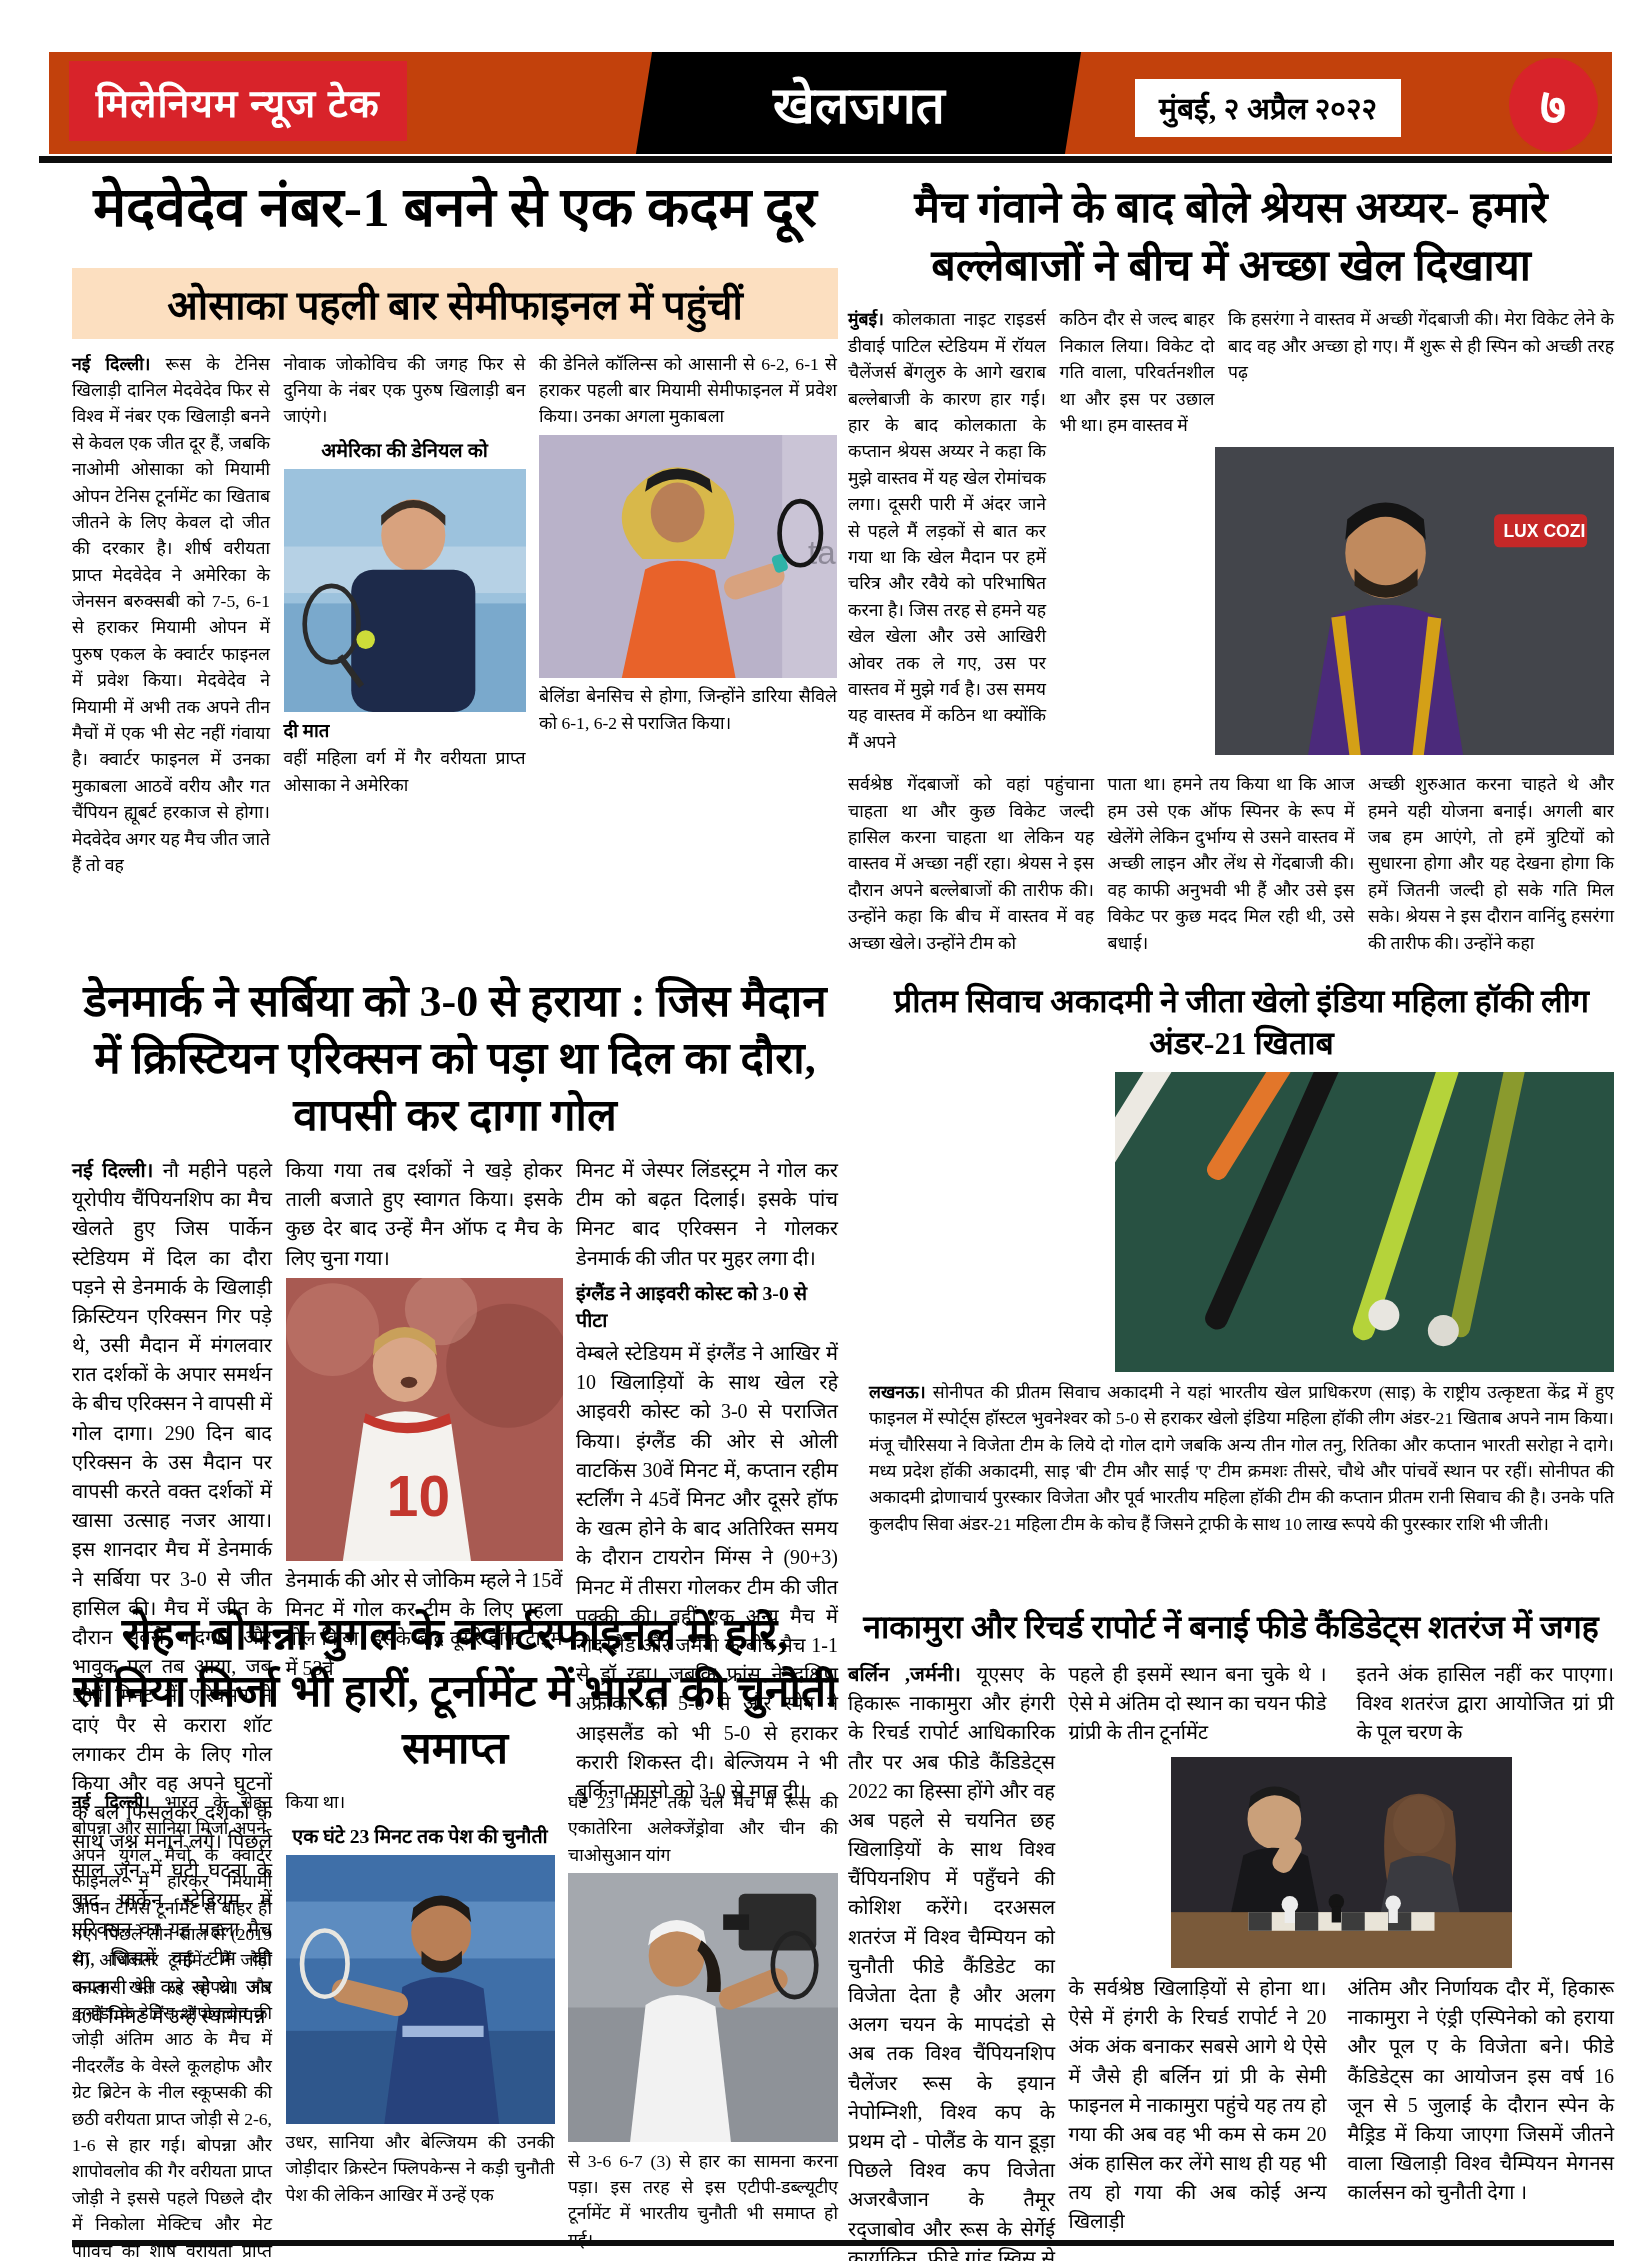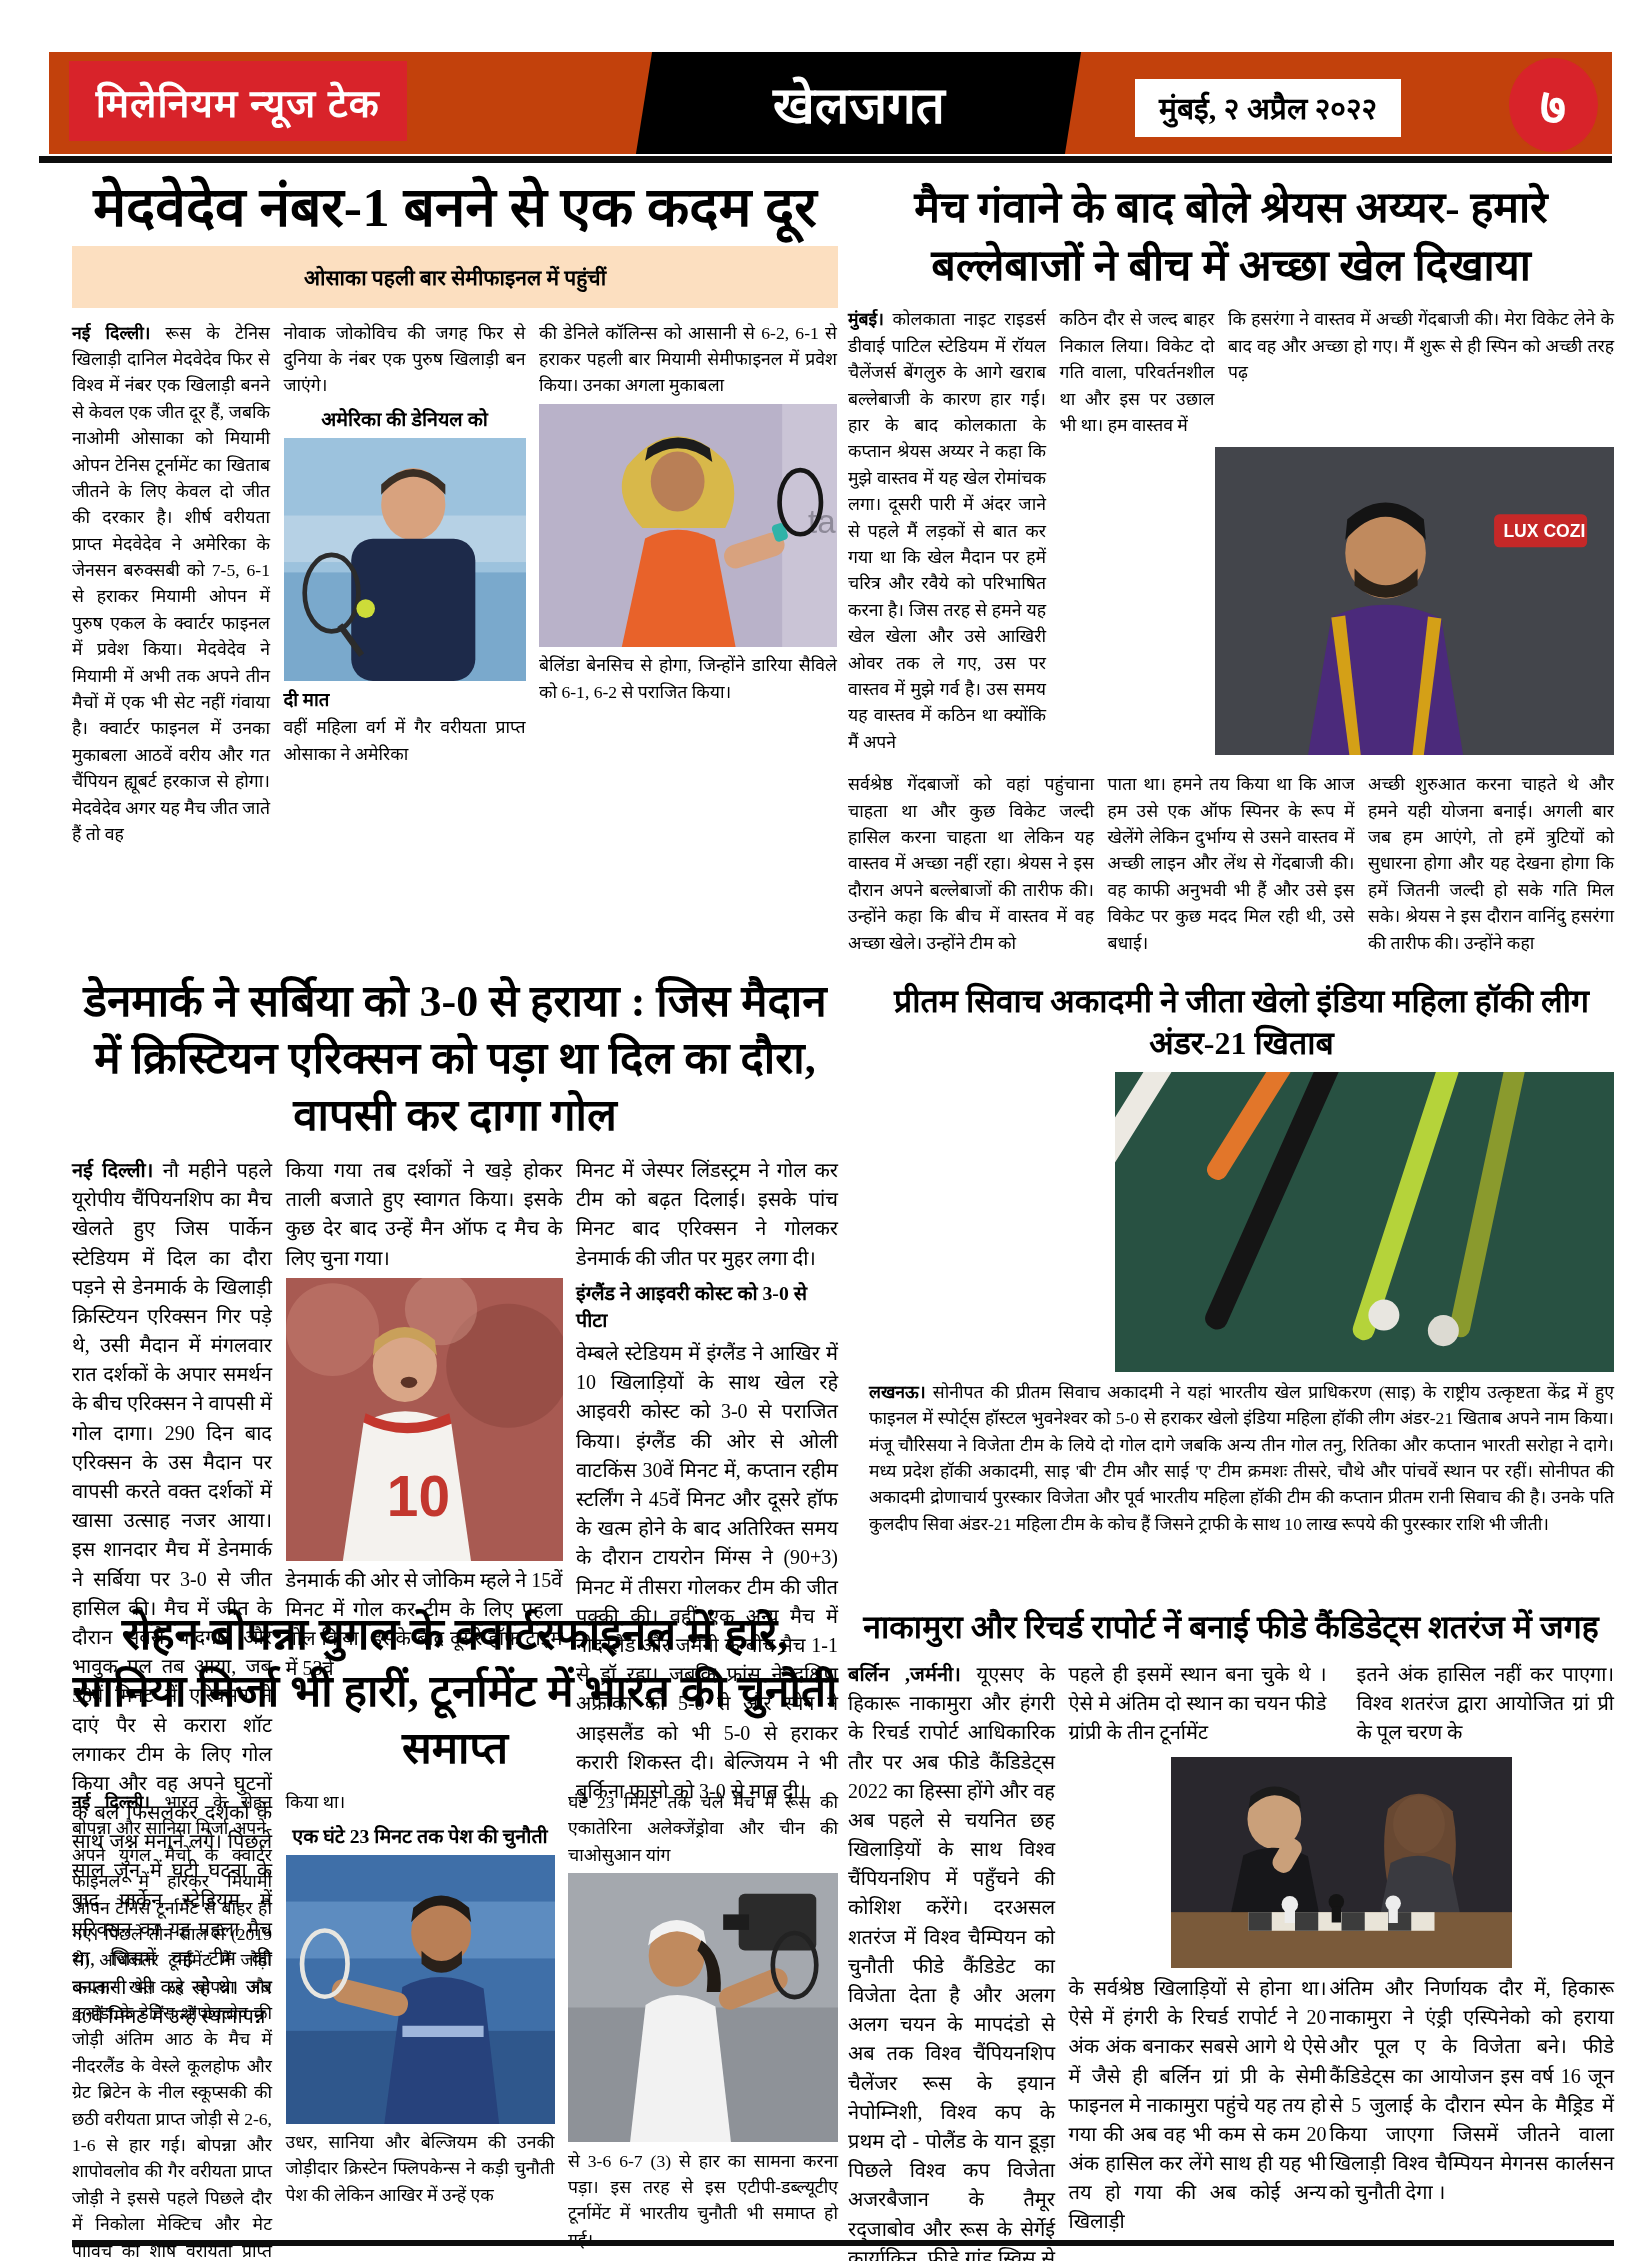--- a/index.html
+++ b/index.html
@@ -24,22 +24,22 @@
   .bottom-rule{left:72px;top:2240px;width:1542px;height:6.2px;}
   
   .sec{position:absolute;}
   .sec h1{margin:0;text-align:center;font-weight:800;line-height:1.24;}
   .s1{left:72px;top:174px;width:766px;}   .s1 h1{font-size:55px;}
   .s2{left:848px;top:179px;width:766px;}  .s2 h1{font-size:43px;line-height:1.35;}
   .s3{left:72px;top:973px;width:766px;}  .s3 h1{font-size:44px;line-height:1.3;}
   .s4{left:869px;top:980px;width:745px;} .s4 h1{font-size:32px;line-height:1.32;}
   .s5{left:72px;top:1606px;width:766px;}  .s5 h1{font-size:44px;line-height:1.3;}
   .s6{left:848px;top:1606px;width:766px;} .s6 h1{font-size:32px;line-height:1.33;}
-  .subhead{margin-top:4px;background:#fcdfc0;font-size:21px;font-weight:bold;
-        text-align:center;padding:17px 0;}
+  .subhead{margin-top:26px;background:#fcdfc0;font-size:40px;font-weight:bold;
+        text-align:center;padding:8px 0;}
   .cols{display:flex;gap:13.5px;margin-top:11.4px;align-items:flex-start;}
   .bt{font-size:17.6px;line-height:1.5;text-align:justify;margin:0 0 3.1px 0;}
   .s3 .bt,.s6 .bt{font-size:20px;line-height:1.46;}
   .lead{font-weight:bold;}
   .lead::after{content:" ";}
   .colsub{font-size:19.7px;font-weight:bold;text-align:center;margin:6.2px 0;}
   .colsub.left{text-align:left;}
   .cap{font-size:18.6px;font-weight:bold;margin:5.2px 0 3.1px 0;}
   .photo{margin:5.2px 0;line-height:0;}
   .photo svg{width:100%;height:100%;display:block;}
@@ -271,21 +271,21 @@
                 <rect x="420" y="300" width="45" height="36" fill="#3c3c3c"></rect>
             </g>
             <circle cx="230" cy="285" r="16" fill="#ededed"></circle>
               <rect x="220" y="295" width="20" height="26" fill="#ededed"></rect>
             <circle cx="320" cy="280" r="15" fill="#141414"></circle>
               <rect x="311" y="290" width="18" height="30" fill="#141414"></rect>
             <circle cx="430" cy="283" r="15" fill="#ededed"></circle>
               <rect x="421" y="293" width="18" height="28" fill="#ededed"></rect>
           </svg>
         </div>
-        <div style="display:flex;gap:3px">
+        <div style="display:flex;gap:21px">
           <p class="bt" style="width:258px">के सर्वश्रेष्ठ खिलाड़ियों से होना था। ऐसे में हंगरी के रिचर्ड रापोर्ट ने 20 अंक अंक बनाकर सबसे आगे थे ऐसे में जैसे ही बर्लिन ग्रां प्री के सेमी फाइनल मे नाकामुरा पहुंचे यह तय हो गया की अब वह भी कम से कम 20 अंक हासिल कर लेंगे साथ ही यह भी तय हो गया की अब कोई अन्य खिलाड़ी</p>
           <p class="bt" style="flex:1">अंतिम और निर्णायक दौर में, हिकारू नाकामुरा ने एंड्री एस्पिनेको को हराया और पूल ए के विजेता बने। फीडे कैंडिडेट्स का आयोजन इस वर्ष 16 जून से 5 जुलाई के दौरान स्पेन के मैड्रिड में किया जाएगा जिसमें जीतने वाला खिलाड़ी विश्व चैम्पियन मेगनस कार्लसन को चुनौती देगा ।</p>
         </div>
       </div>
     </div>
   </div>
 
   <div class="rule bottom-rule"></div>
 </div>
 

